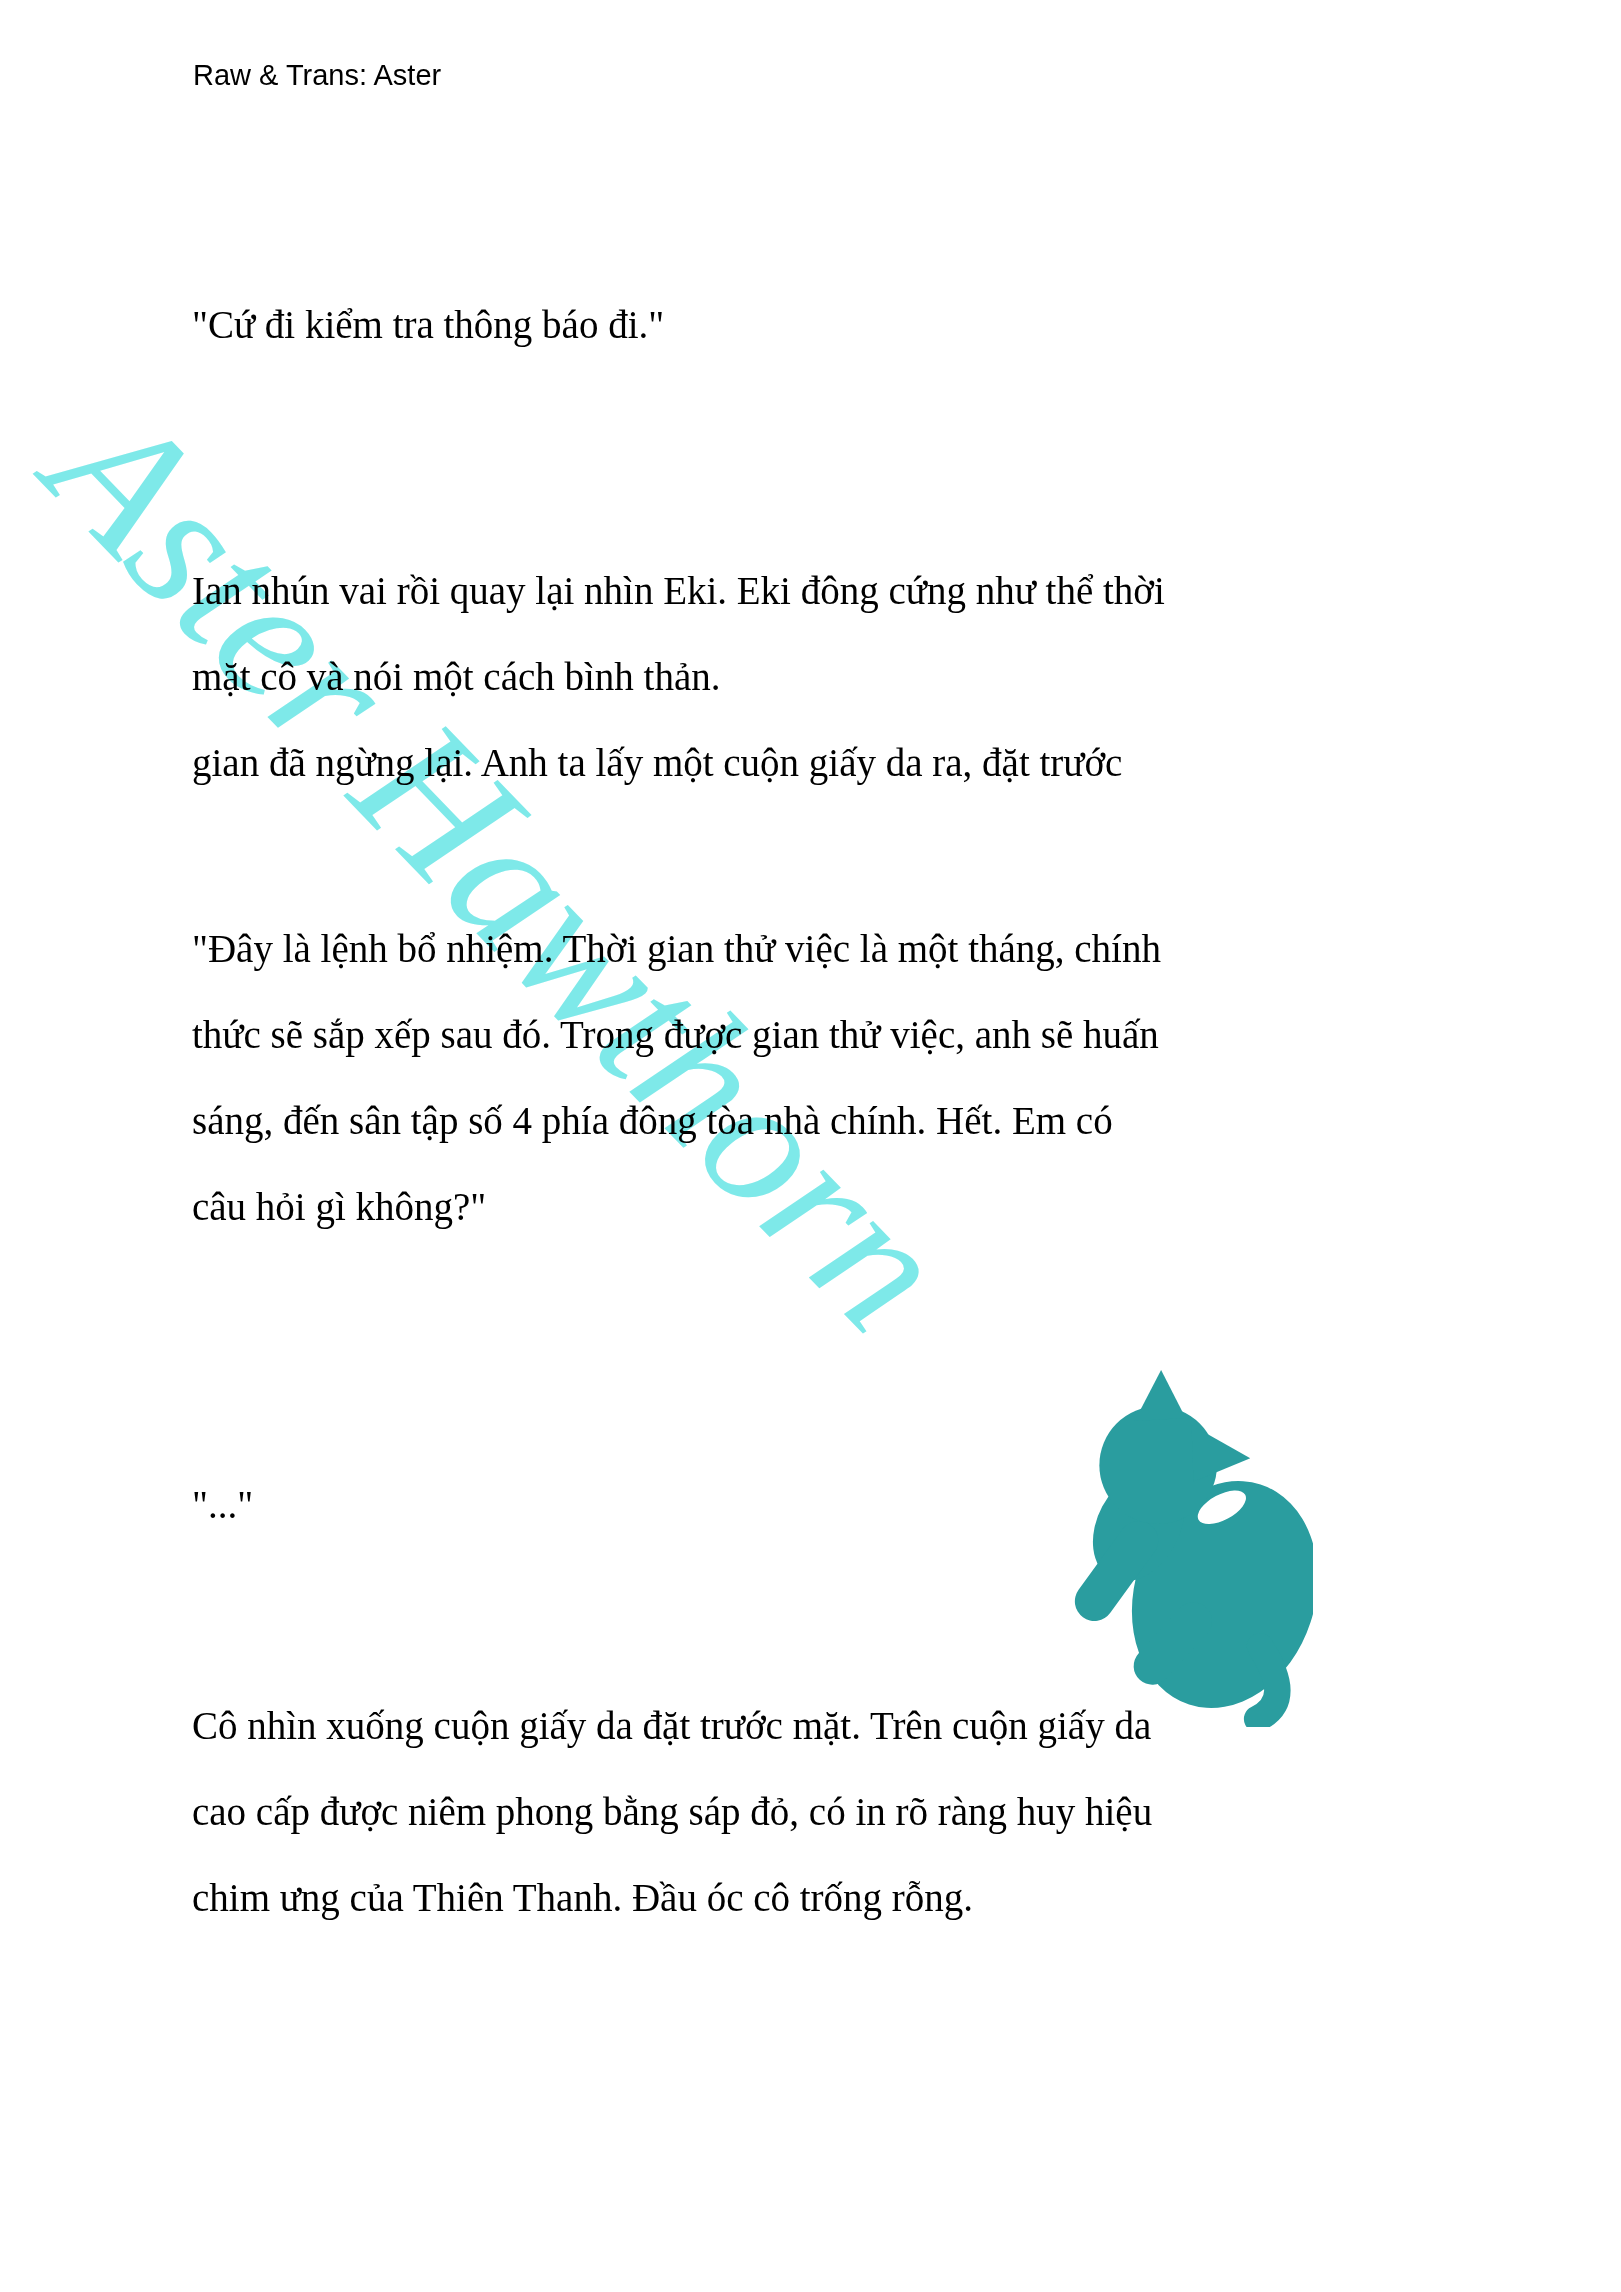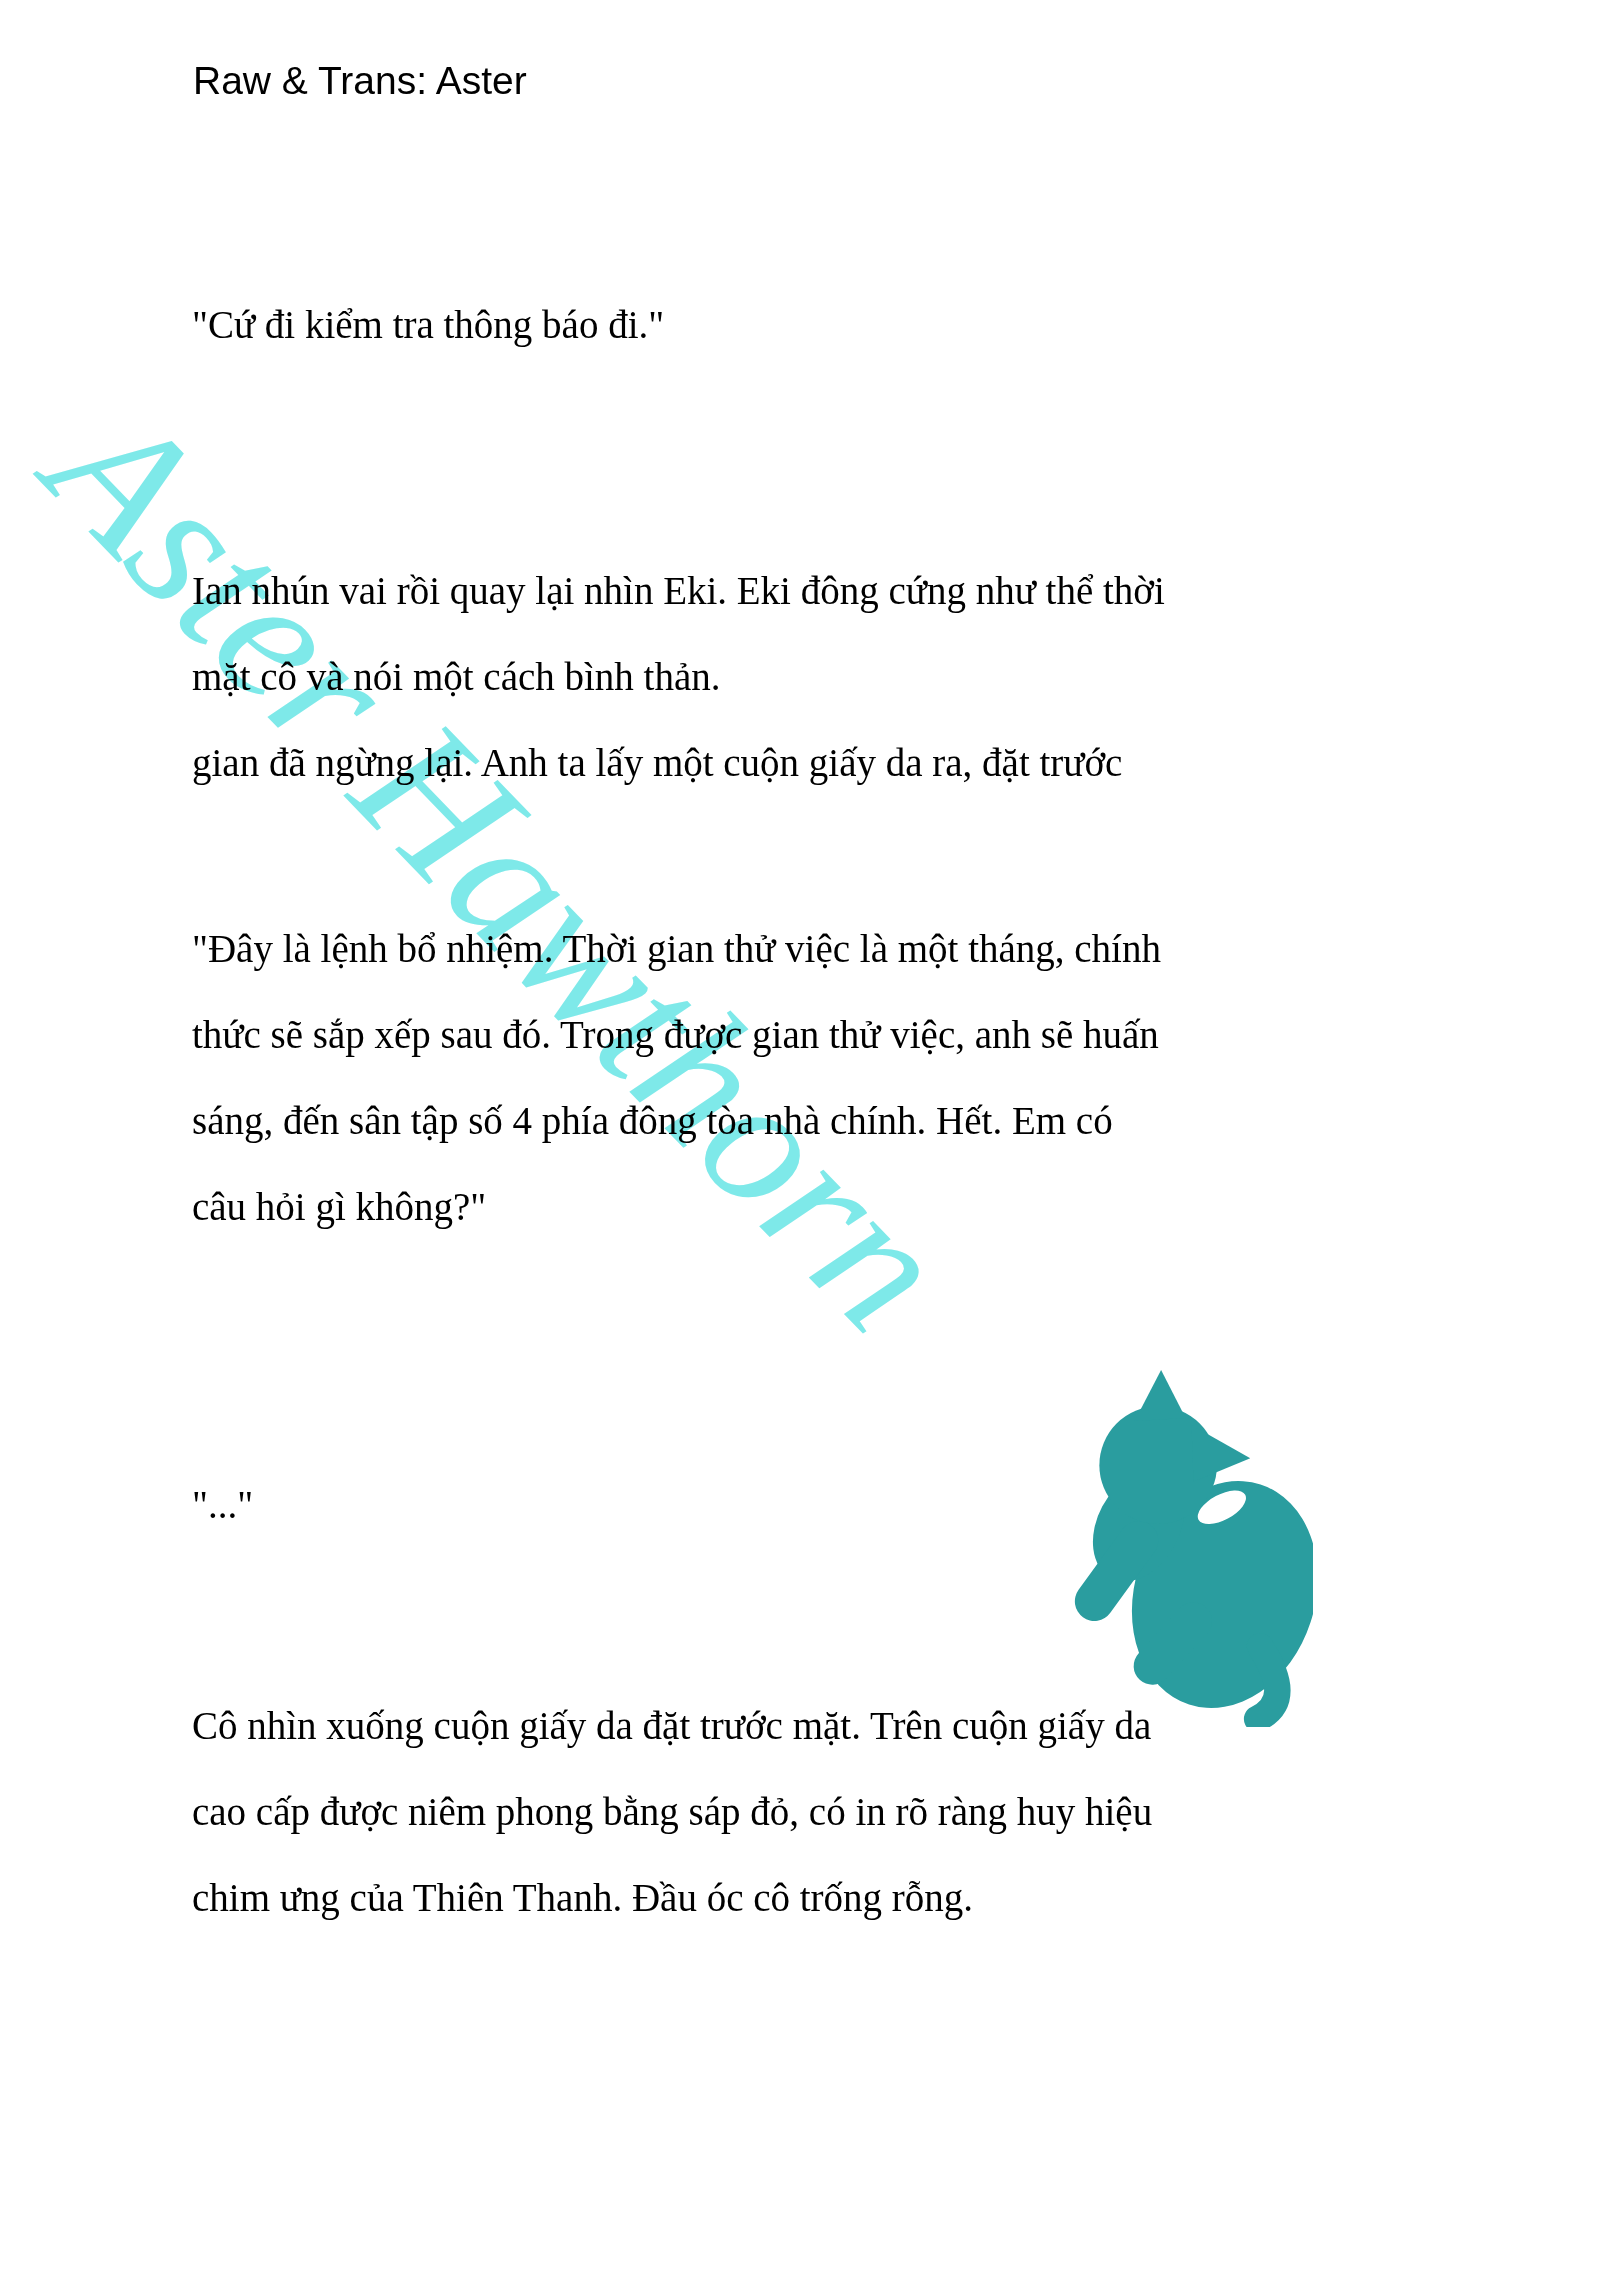--- a/index.html
+++ b/index.html
@@ -13,21 +13,21 @@
   .page{
     position:relative;
     width:1621px;height:2293px;
     background:var(--bg-color);
     overflow:hidden;
     margin:0 auto;
   }
   .header{
     position:absolute;left:193px;top:59px;
     font-family:"Liberation Sans",sans-serif;
-    font-size:39px;color:var(--text-color);
+    font-size:29px;color:var(--text-color);
     z-index:2;
   }
   .watermark{
     position:absolute;left:162px;top:363px;
     font-family:"Liberation Serif",serif;
     font-style:italic;
     font-size:186px;
     color:var(--watermark-color);
     transform:rotate(46deg);
     transform-origin:0 0;

